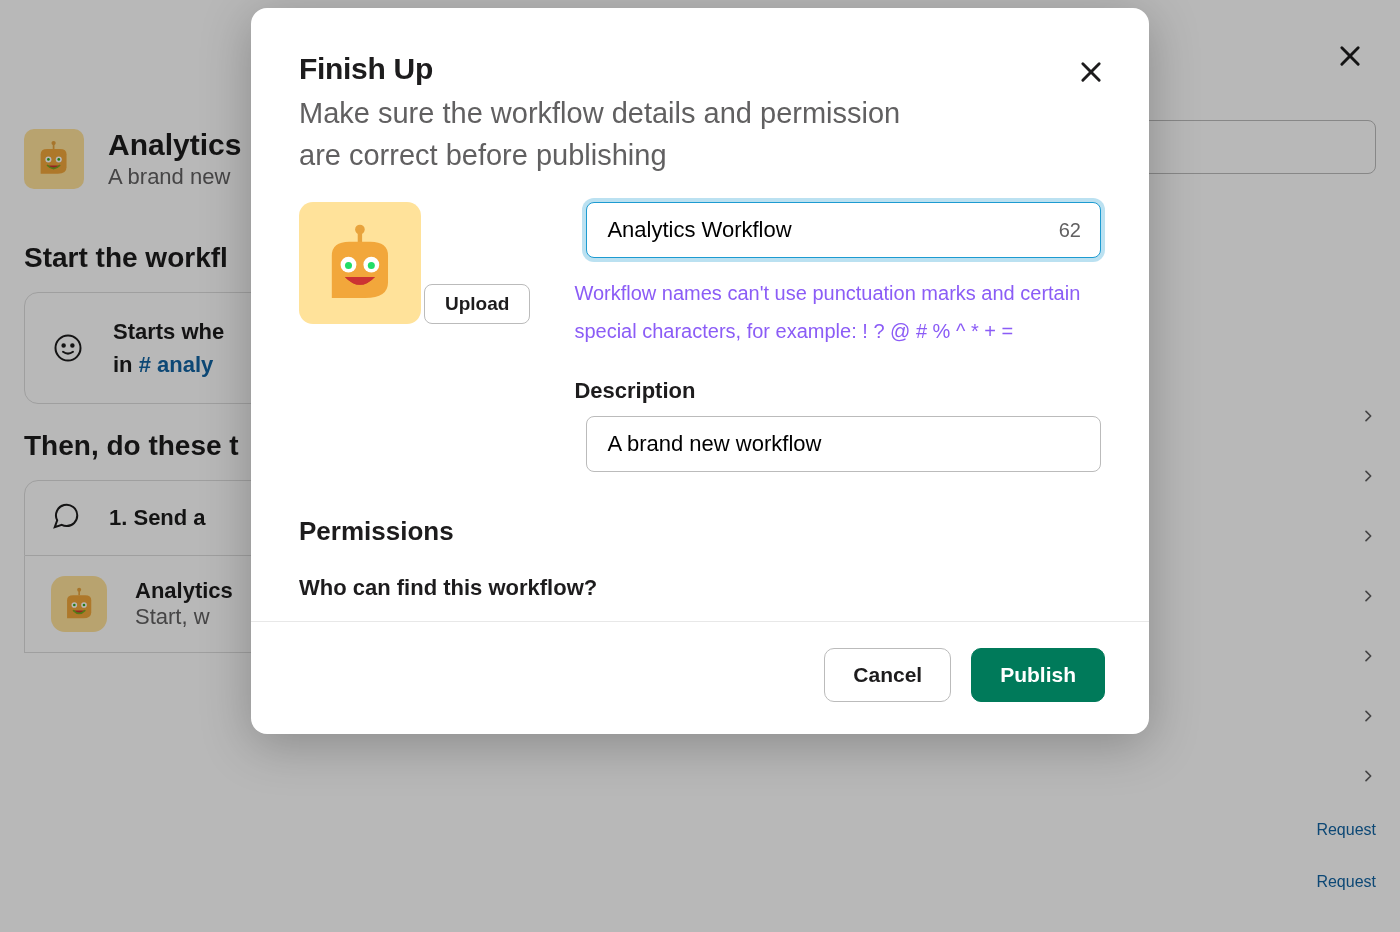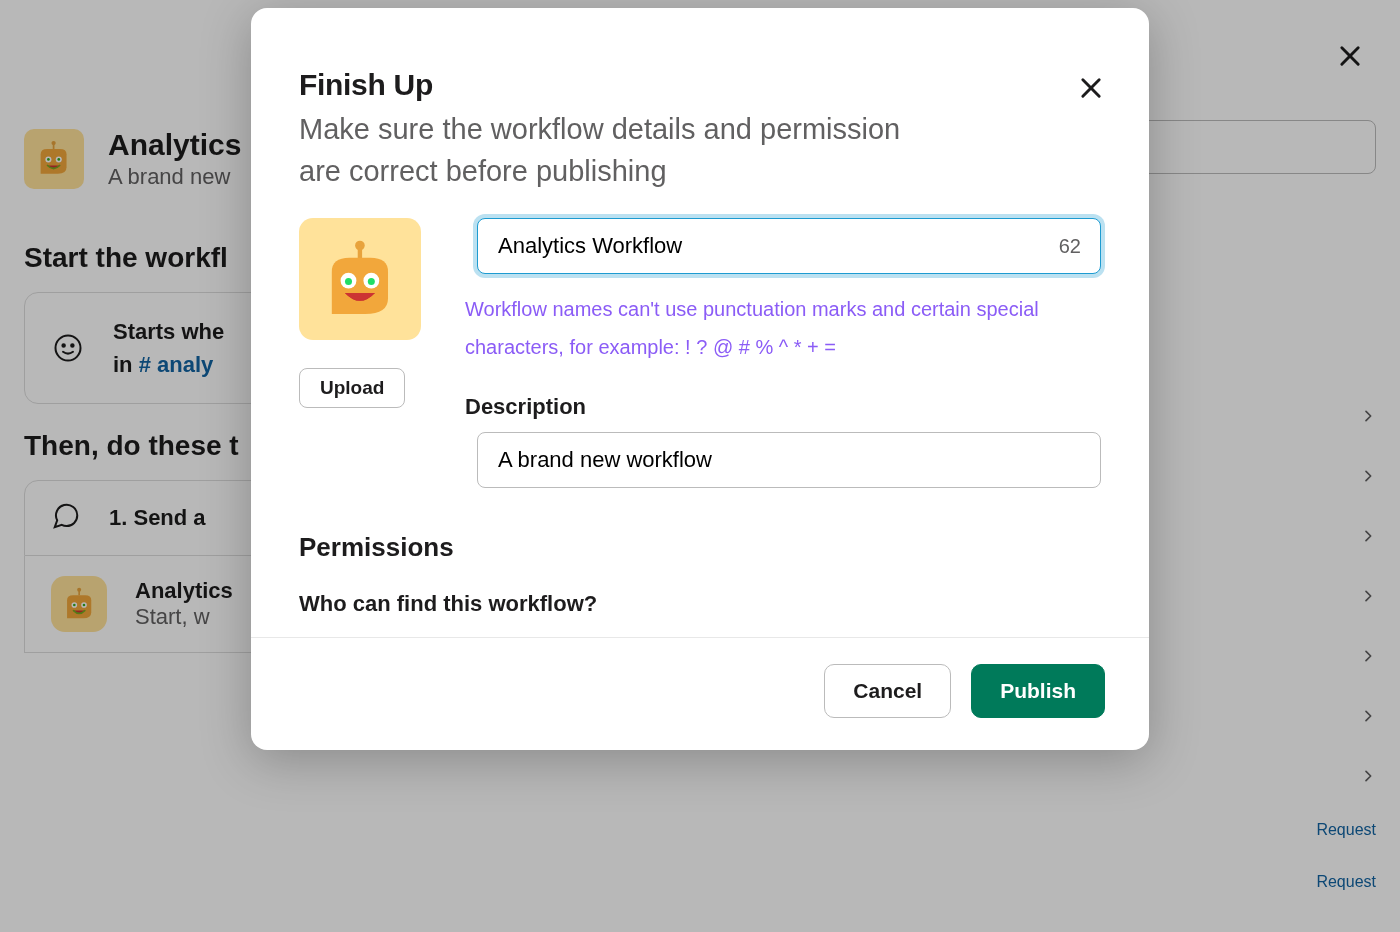--- a/index.html
+++ b/index.html
@@ -157,21 +157,20 @@
     overflow: hidden;
   }
   .modal-body {
     padding: 44px 48px 20px 48px;
     max-height: 720px;
     overflow: hidden;
   }
   .modal-header {
     position: relative;
     margin-bottom: 26px;
-    margin-top: 16px;
   }
   .modal-title {
     font-size: 30px;
     font-weight: 900;
     letter-spacing: -0.3px;
   }
   .modal-subtitle {
     font-size: 29px;
     color: #616061;
     line-height: 1.45;
@@ -185,23 +184,22 @@
     color: #1d1c1d;
   }
 
   .form-row {
     display: flex;
     gap: 44px;
     align-items: flex-start;
   }
   .upload-col {
     display: flex;
-    flex-direction: column;
-    align-items: flex-start;
-    gap: 28px;
+    align-items: flex-end;
+    gap: 3px;
   }
   .icon-tile {
     background: #ffe29a;
     border-radius: 14px;
     display: flex;
     align-items: center;
     justify-content: center;
     position: relative;
   }
   .icon-tile.large { width: 122px; height: 122px; }

